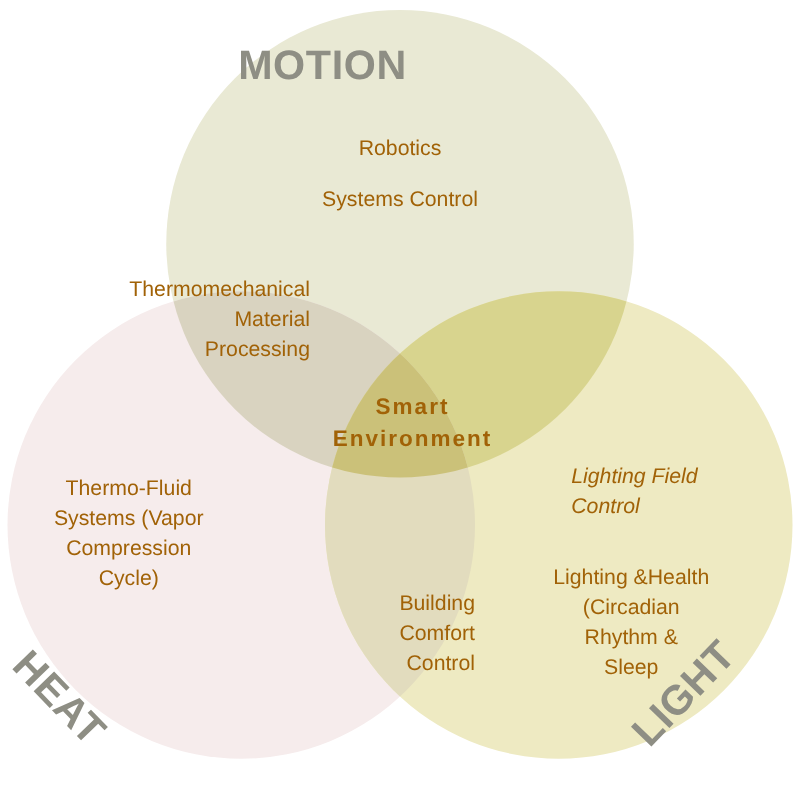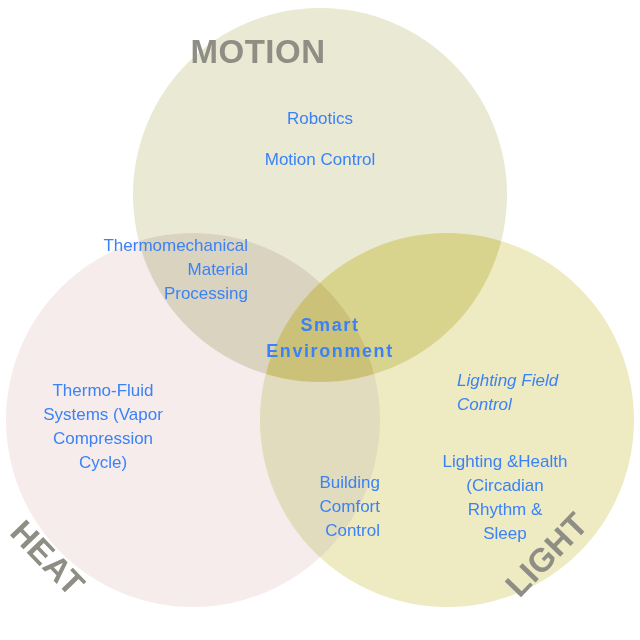--- a/index.html
+++ b/index.html
@@ -29,21 +29,21 @@
   }
   .label-layer {
     position: absolute;
     left: 0;
     top: 0;
     width: 640px;
     height: 640px;
   }
   .lbl {
     position: absolute;
-    color: #3b82f6;
+    color: #a16207;
     font-size: 17px;
     line-height: 1.42;
     white-space: pre-line;
   }
   .circle-title {
     position: absolute;
     color: #8e8e84;
     font-weight: bold;
     font-size: 33px;
     letter-spacing: 0.5px;
@@ -74,21 +74,21 @@
     text-align: center;
   }
   #lbl-motion-control {
     left: 170px;
     top: 148px;
     width: 300px;
     text-align: center;
   }
   #lbl-thermomechanical {
     left: 68px;
-    top: 234px;
+    top: 220px;
     width: 180px;
     text-align: right;
   }
   #lbl-adaptive-optics {
     left: 390px;
     top: 250px;
     width: 110px;
     text-align: center;
   }
   #lbl-smart-env {
@@ -168,21 +168,21 @@
   <div class="label-layer">
 
     <div class="circle-title" id="title-motion">MOTION</div>
 
     <div class="circle-title" id="title-heat">HEAT</div>
 
     <div class="circle-title" id="title-light">LIGHT</div>
 
     <div class="lbl" id="lbl-robotics">Robotics</div>
 
-    <div class="lbl" id="lbl-motion-control">Motion Control</div>
+    <div class="lbl" id="lbl-motion-control">Systems Control</div>
 
     <div class="lbl" id="lbl-thermomechanical">Thermomechanical
 Material
 Processing</div>
 
 
     <div class="lbl" id="lbl-smart-env">Smart
 Environment</div>
 
     <div class="lbl" id="lbl-thermo-fluid">Thermo-Fluid

